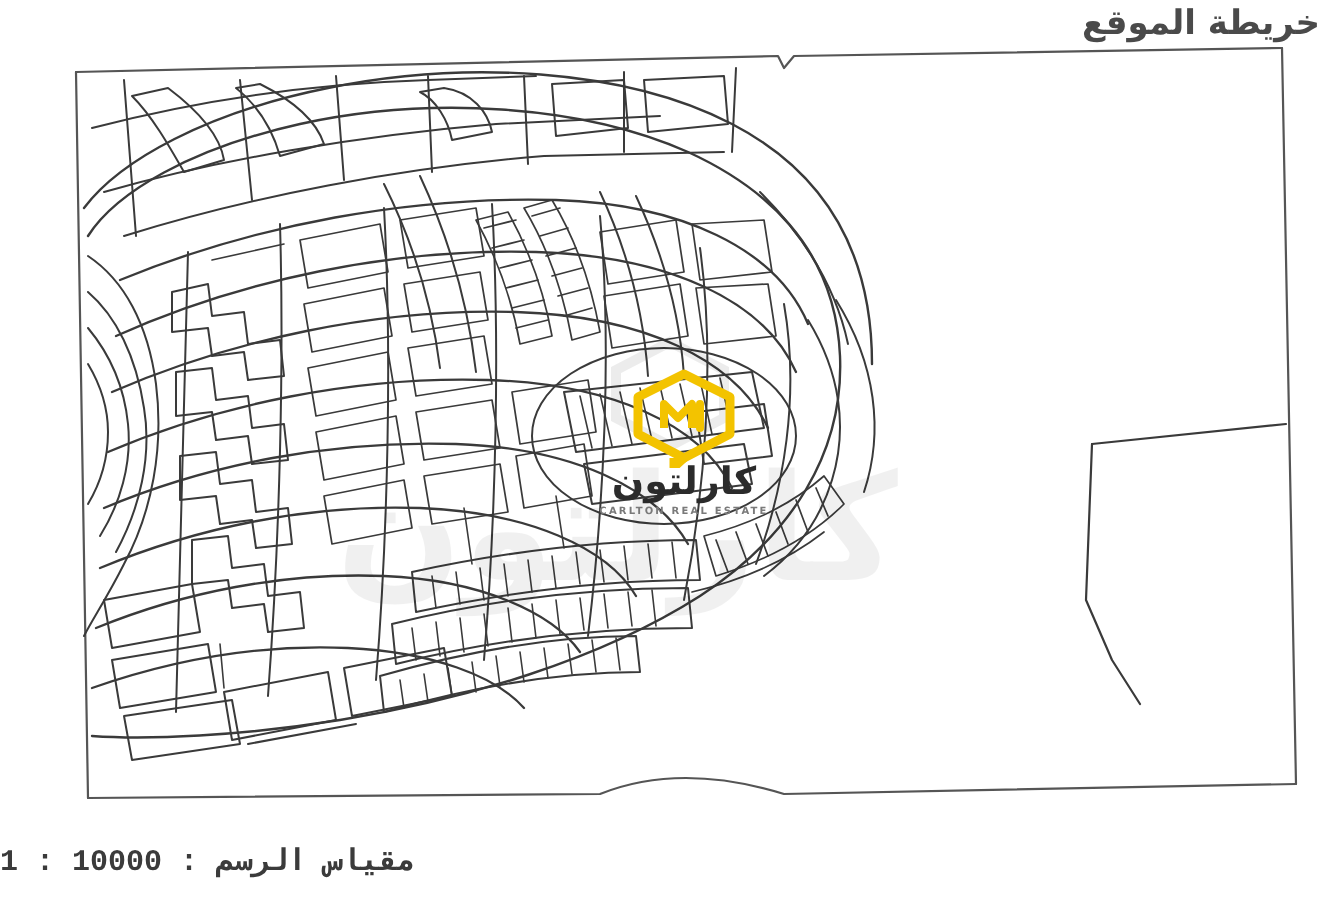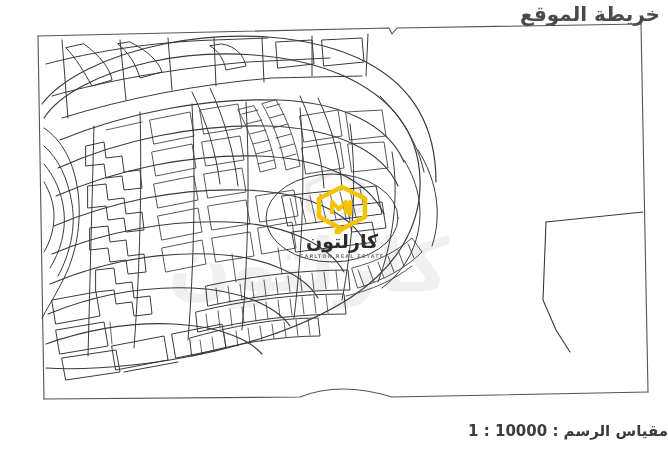--- a/index.html
+++ b/index.html
@@ -17,40 +17,41 @@
   #page {
     position: relative;
     width: 668px;
     height: 452px;
     background: #ffffff;
   }
   .title-ar {
     position: absolute;
     top: 2px;
     right: 8px;
-    font-size: 20px;
+    font-size: 17px;
     font-weight: 700;
     color: #4a4a4a;
     letter-spacing: 1px;
     direction: rtl;
     white-space: nowrap;
     font-family: "DejaVu Sans", "Liberation Sans", sans-serif;
   }
   .scale-ar {
     position: absolute;
     left: 0;
     right: 0;
     bottom: 12px;
-    text-align: right;
+    text-align: left;
     font-size: 15px;
     font-weight: 700;
     color: #3b3b3b;
     direction: rtl;
     white-space: nowrap;
     letter-spacing: 0.5px;
+    font-family: Liberation Mono, monospace;
   }
   #mapsvg {
     position: absolute;
     left: 0;
     top: 0;
   }
   
   .brand-logo {
     position: absolute;
     left: 286px;

